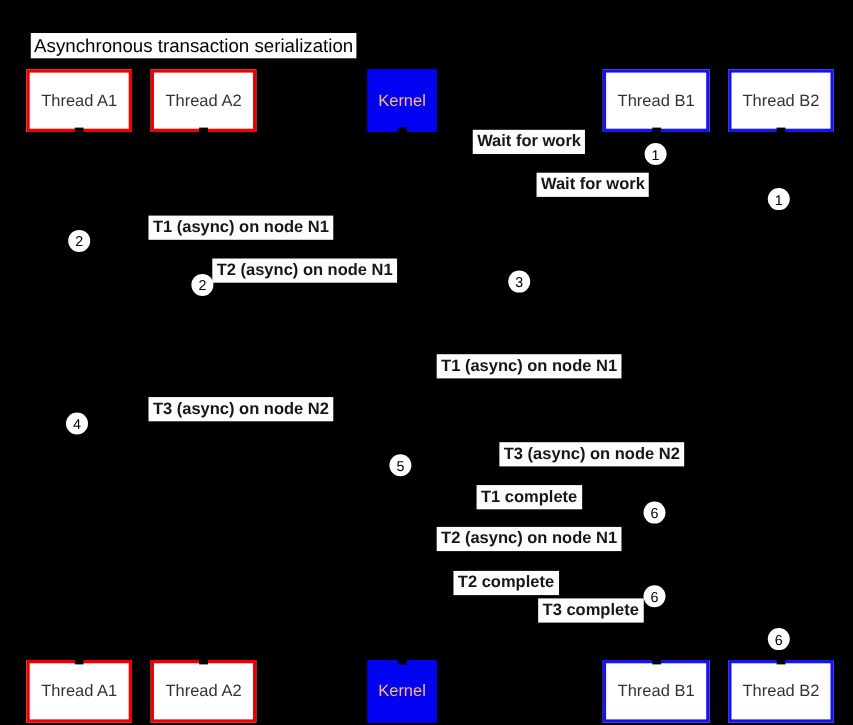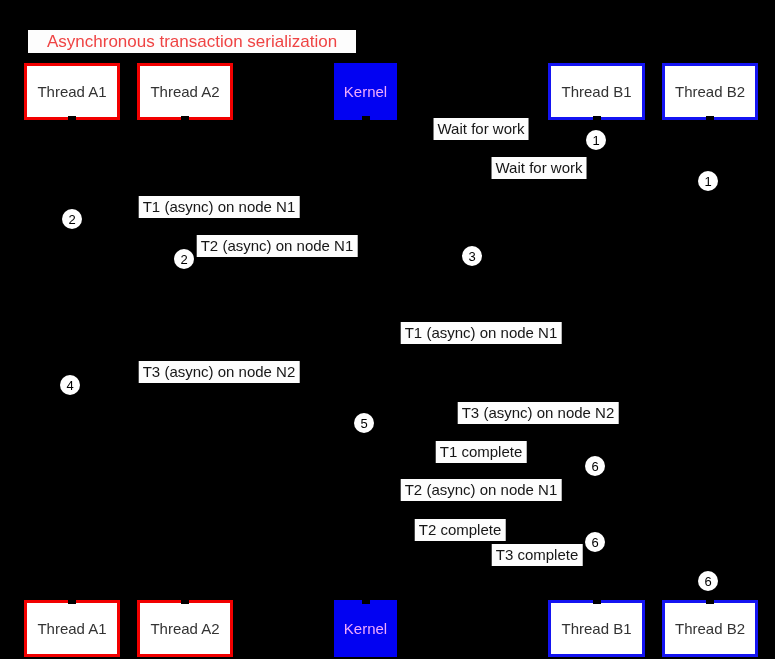--- a/index.html
+++ b/index.html
@@ -6,58 +6,59 @@
   .stage{
     position:relative;
     width:775px;height:659px;
     background:#000;
     overflow:hidden;
     font-family:"Liberation Sans", sans-serif;
   }
   .title{
     position:absolute;
     left:28px;top:30px;
-    background:#fdfdfd;color:#ef4444;
+    background:#fdfdfd;color:#000000;
     font-size:17px;line-height:1.25;
-    padding:1px 19px;
+    padding:1px 3px;
     white-space:nowrap;
   }
   .actor{
     position:absolute;
     height:57px;
     box-sizing:border-box;
     background:#fff;
     border:3px solid #fff;
     display:flex;align-items:center;justify-content:center;
     font-size:15px;color:#333;
     white-space:nowrap;
   }
   .actor.red{border-color:#f20000;}
   .actor.blue{border-color:#1414f2;}
-  .actor.kernel{background:#0202f2;border-color:#0202f2;color:#f0abfc;}
+  .actor.kernel{background:#0202f2;border-color:#0202f2;color:#fdba74;}
   .actor.top{top:63px;}
   .actor.bottom{top:600px;}
   
   .actor.top::after{
     content:"";position:absolute;bottom:-3px;left:50%;
     transform:translateX(-50%);
     width:8px;height:4px;background:#000;
   }
   .actor.bottom::before{
     content:"";position:absolute;top:-3px;left:50%;
     transform:translateX(-50%);
     width:8px;height:4px;background:#000;
   }
   .msg{
     position:absolute;
     transform:translateX(-50%);
     background:#fdfdfd;color:#161616;
     font-size:15px;line-height:1.3;
     padding:1px 4px;
     white-space:nowrap;
+    font-weight:bold;
   }
   .marker{
     position:absolute;
     width:20px;height:20px;
     border-radius:50%;
     background:#fff;color:#000;
     font-size:13px;font-weight:500;
     display:flex;align-items:center;justify-content:center;
   }
 </style>

